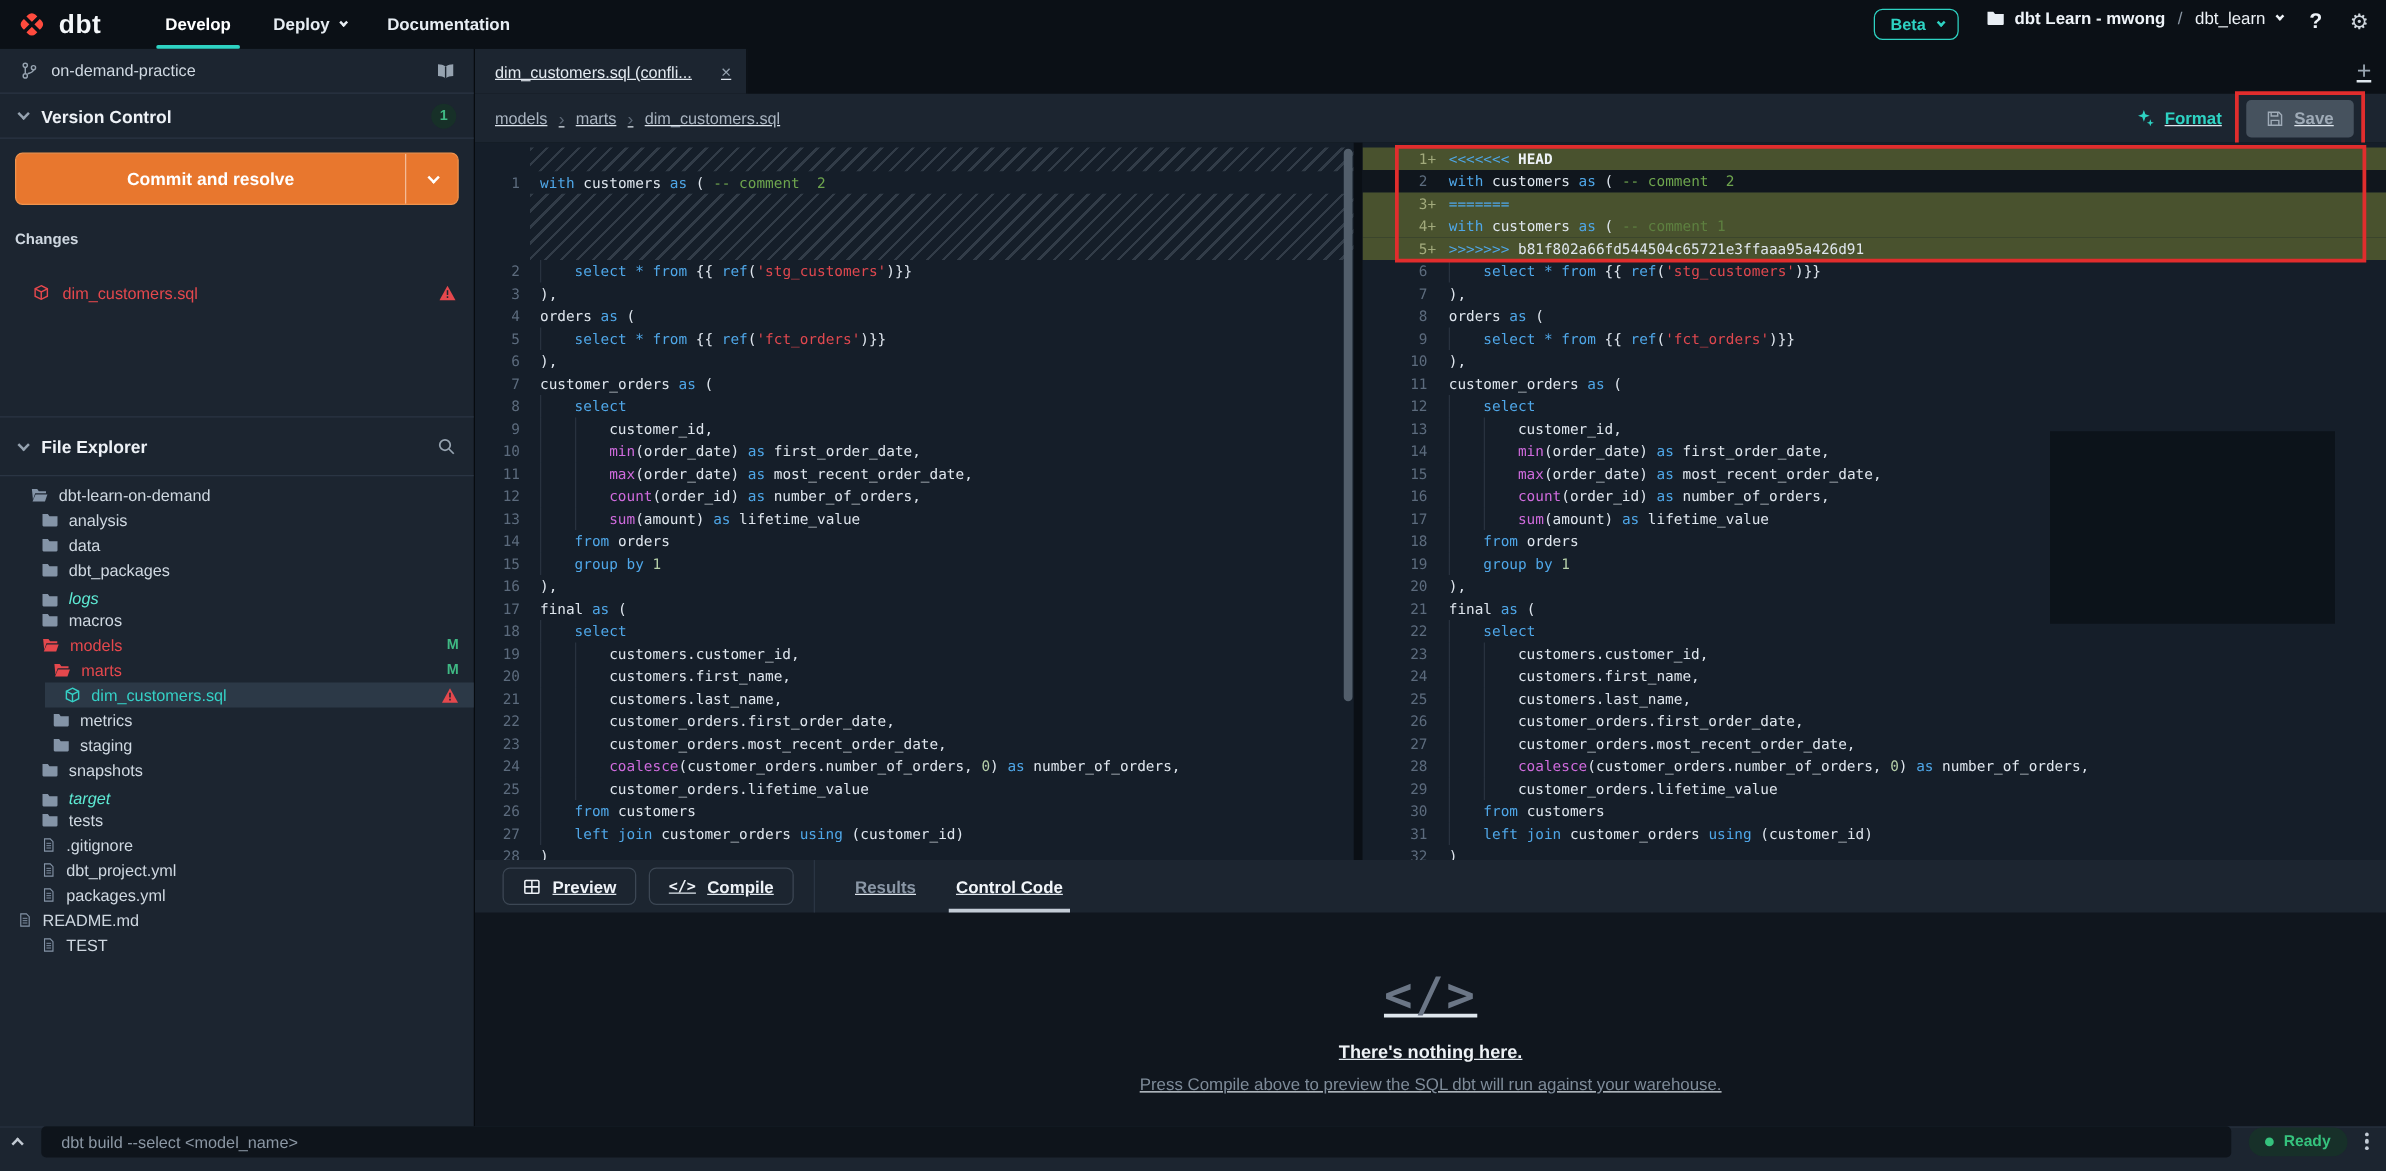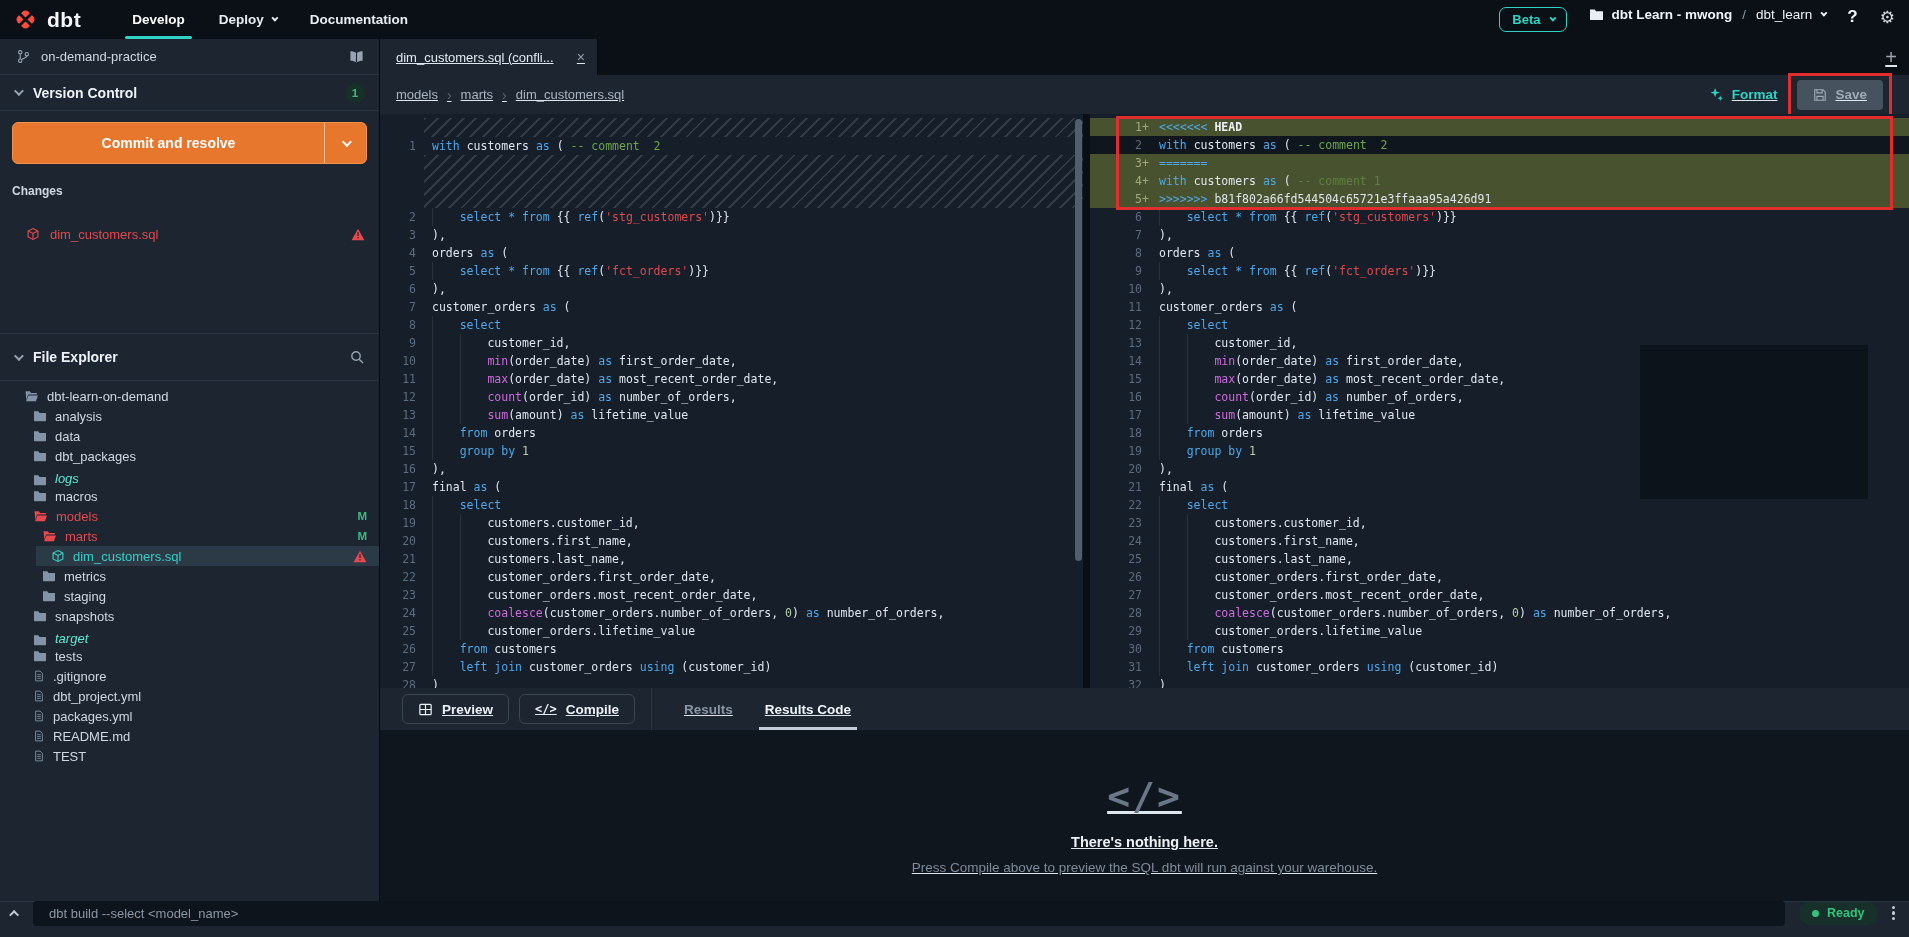--- a/index.html
+++ b/index.html
@@ -399,21 +399,21 @@
           </div>
           <div class="tree-row" style="padding-left: 33px;">
             <span class="tree-ico">
               <svg width="12" height="14" viewBox="0 0 16 16" fill="none" stroke="currentColor" stroke-width="1.2">
                 <path d="M3.5 1.5h6l3 3v10h-9z"></path>
                 <path d="M5.5 6.2h5M5.5 8.7h5M5.5 11.2h5" stroke-width="1"></path>
               </svg>
             </span>
             <span class="lbl">packages.yml</span>
           </div>
-          <div class="tree-row" style="padding-left: 33px;">
+          <div class="tree-row" style="padding-left: 14px;">
             <span class="tree-ico">
               <svg width="12" height="14" viewBox="0 0 16 16" fill="none" stroke="currentColor" stroke-width="1.2">
                 <path d="M3.5 1.5h6l3 3v10h-9z"></path>
                 <path d="M5.5 6.2h5M5.5 8.7h5M5.5 11.2h5" stroke-width="1"></path>
               </svg>
             </span>
             <span class="lbl">README.md</span>
           </div>
           <div class="tree-row" style="padding-left: 33px;">
             <span class="tree-ico">
@@ -794,21 +794,21 @@
           </button>
           <button class="bp-btn">
             <span style="font-family:'DejaVu Sans Mono',monospace;font-size:12px;font-weight:bold;">&lt;/&gt;</span>
             <span>Compile</span>
           </button>
           <span class="bp-vdiv"></span>
           <div class="bp-tab">
               <span>Results</span>
             </div>
           <div class="bp-tab active">
-              <span>Results Code</span>
+              <span>Control Code</span>
             </div>
         </div>
         <div class="bp-empty">
           <span class="code-glyph">&lt;/&gt;</span>
           <span class="empty-title">There's nothing here.</span>
           <span class="empty-sub">Press Compile above to preview the SQL dbt will run against your warehouse.</span>
         </div>
       </div>
     </div>
   </div>

